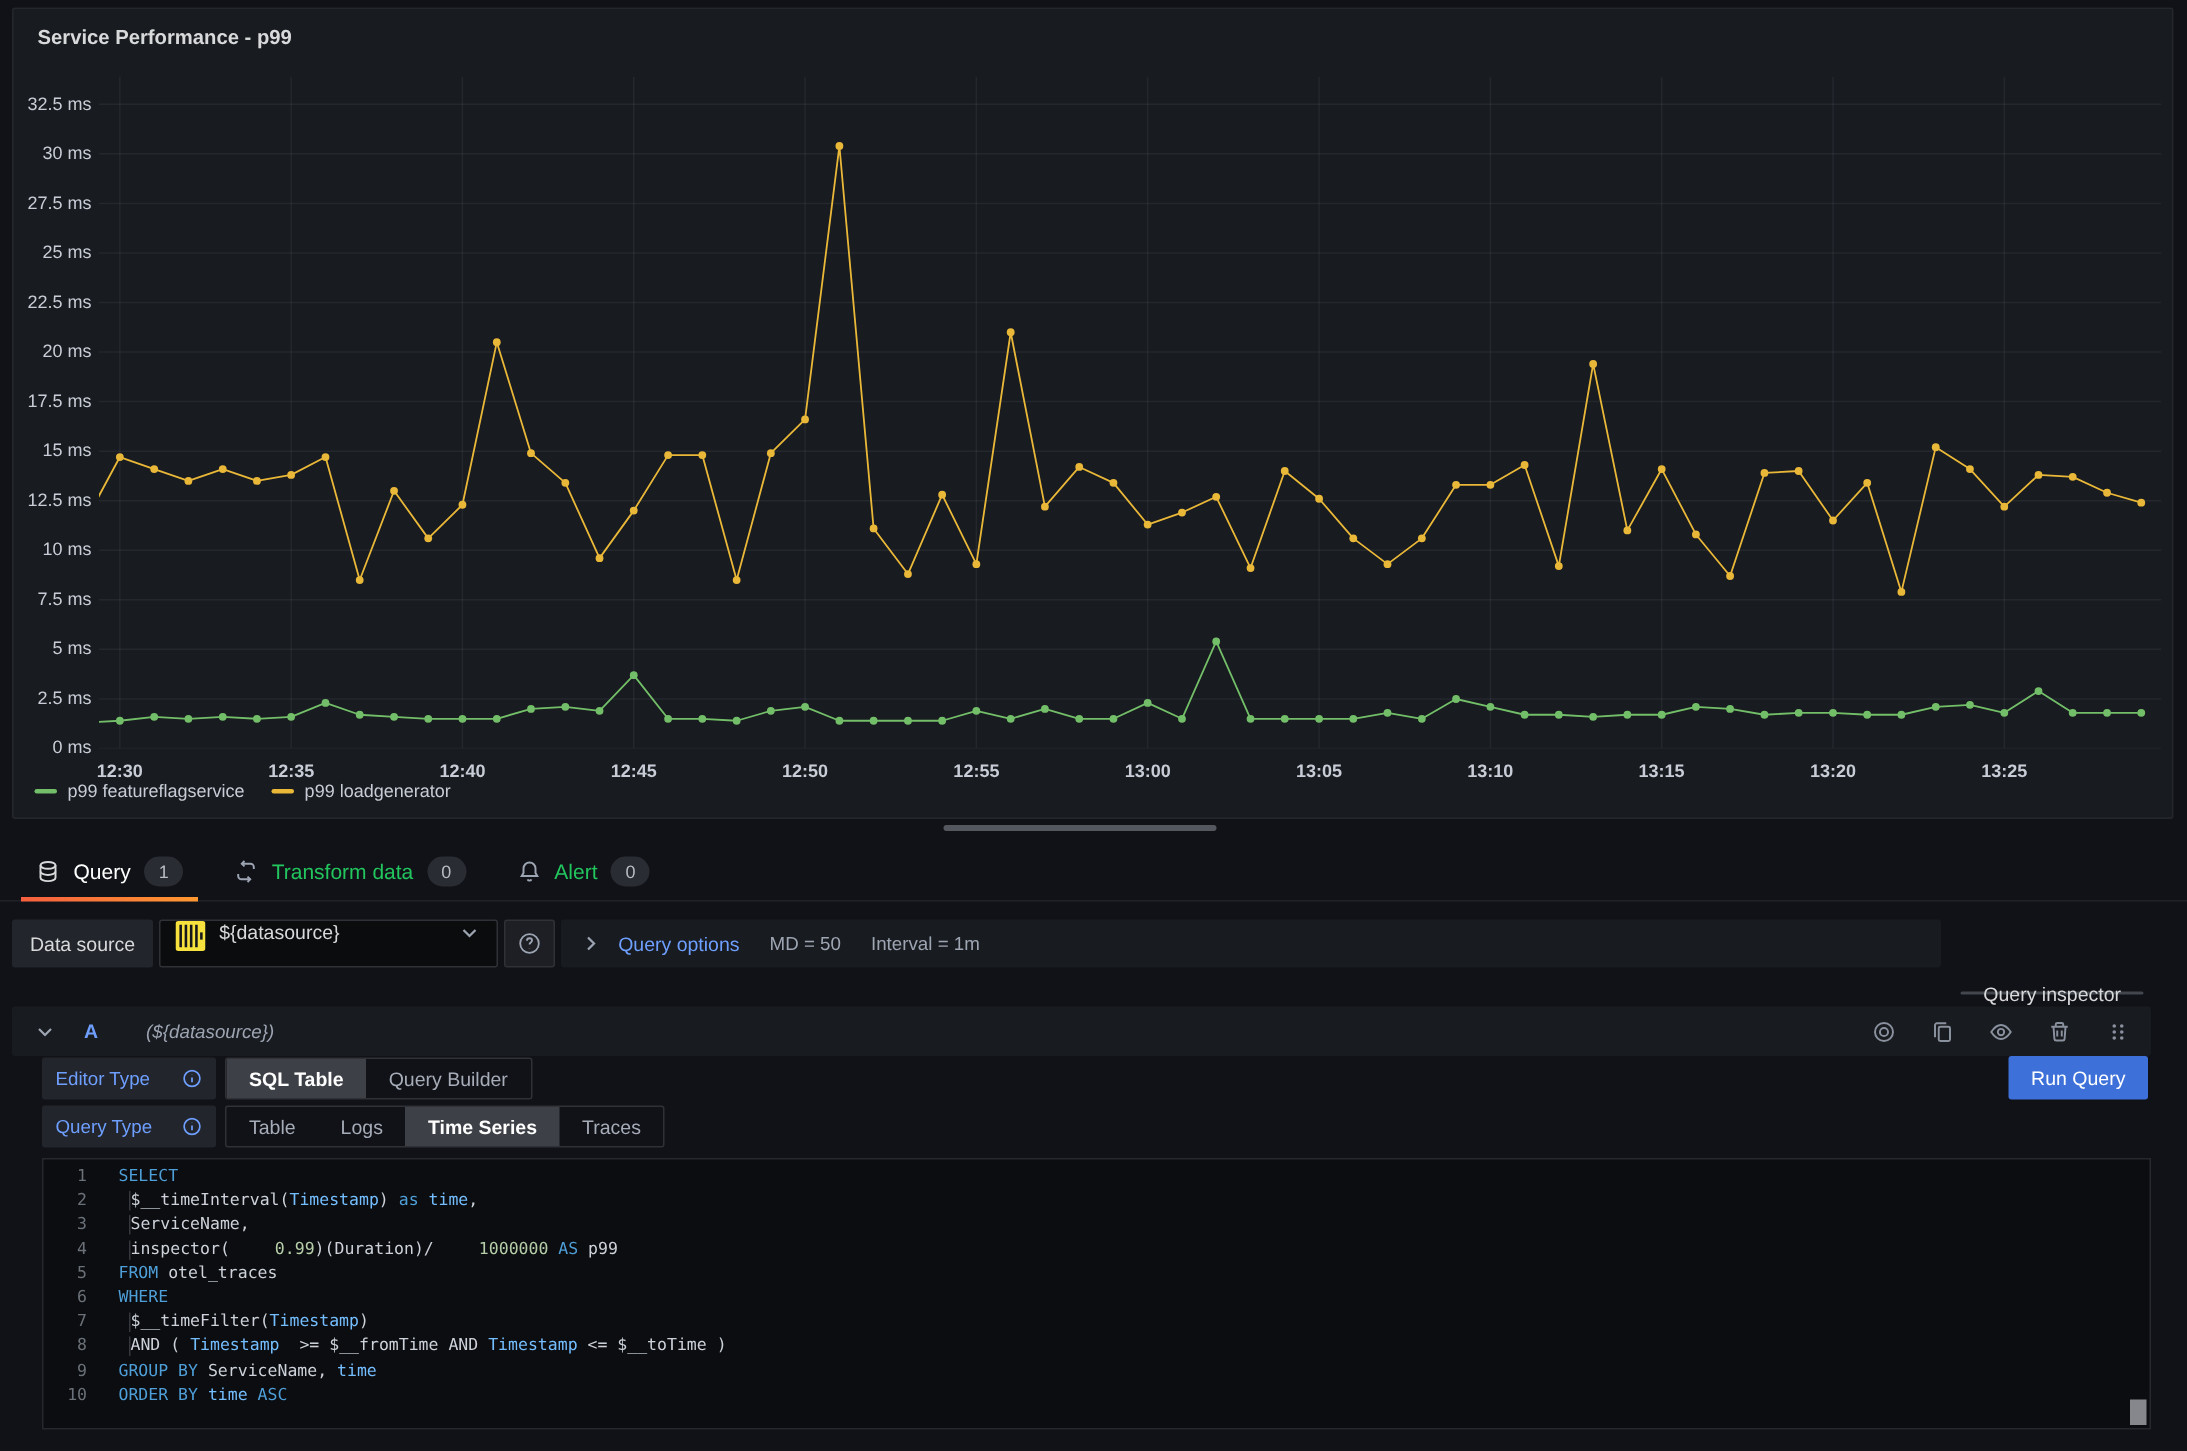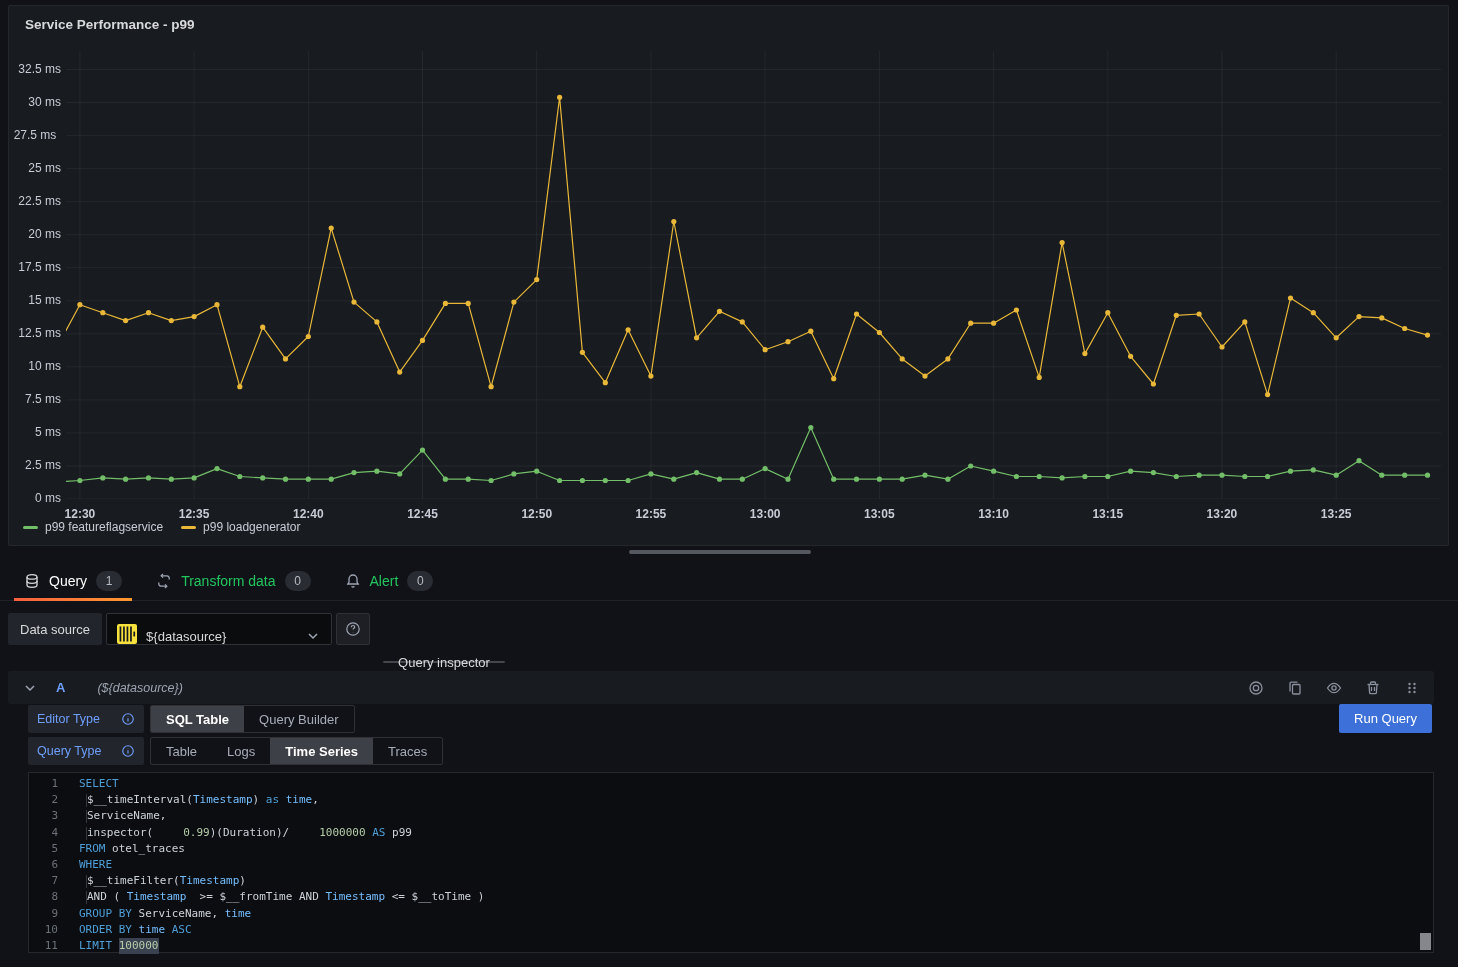--- a/index.html
+++ b/index.html
@@ -33,21 +33,21 @@
   .tab-badge { min-width:26px; height:20px; padding:0 9px; border-radius:11px; background:#2A2C33;
     color:#B8BCC4; font-size:12px; display:flex; align-items:center; justify-content:center; }
   .tab-underline { position:absolute; left:0; right:0; bottom:-1px; height:3px;
     background:linear-gradient(90deg,#F55F3E,#FF9830); }
 
   
   .toolbar { position:absolute; left:8px; top:613px; width:1421px; height:32px; display:flex; gap:4px; }
   .chip-ds { background:#22252B; border-radius:2px; padding:16px 12px; display:flex; align-items:center;
     font-size:13px; font-weight:500; color:#D8D9DA; }
   .select { width:226px; background:#0B0C0E; border:1px solid #2F3136; border-radius:2px;
-    display:flex; align-items:flex-end; gap:9px; padding:0 10px; cursor:pointer; }
+    display:flex; align-items:flex-start; gap:9px; padding:0 10px; cursor:pointer; }
   .select-text { flex:1; font-size:13px; color:#D8D9DA; }
   .icon16 { width:16px; height:16px; display:flex; color:#9DA5B3; }
   .help-btn { width:34px; background:#1D1F24; border:1px solid #2F3136; border-radius:2px;
     display:flex; align-items:center; justify-content:center; cursor:pointer; color:#C7CCD6; }
   .opts { flex:1; background:#181B1F; border-radius:2px; display:flex; align-items:center;
     gap:10px; padding:0 12px; }
   .opts-link { font-size:13px; font-weight:500; color:#6E9FFF; cursor:pointer; }
   .opts-meta { font-size:12.5px; color:#9DA5B3; margin-left:10px; }
   .inspector-btn { margin-left:9px; background:#4d7c0f; border:1px solid #43464D; border-radius:2px;
     padding:0 14px; display:flex; align-items:center; font-size:13px; color:#D8D9DA; cursor:pointer;margin-top:48px; }
@@ -264,21 +264,21 @@
     <div class="ylab" style="top: 451.962px;">2.5 ms</div>
     <div class="ylab" style="top: 418.923px;">5 ms</div>
     <div class="ylab" style="top: 385.885px;">7.5 ms</div>
     <div class="ylab" style="top: 352.847px;">10 ms</div>
     <div class="ylab" style="top: 319.808px;">12.5 ms</div>
     <div class="ylab" style="top: 286.77px;">15 ms</div>
     <div class="ylab" style="top: 253.732px;">17.5 ms</div>
     <div class="ylab" style="top: 220.693px;">20 ms</div>
     <div class="ylab" style="top: 187.655px;">22.5 ms</div>
     <div class="ylab" style="top: 154.617px;">25 ms</div>
-    <div class="ylab" style="top: 121.578px; text-align: center;">27.5 ms</div>
+    <div class="ylab" style="top: 121.578px;">27.5 ms</div>
     <div class="ylab" style="top: 88.5398px;">30 ms</div>
     <div class="ylab" style="top: 55.5015px;">32.5 ms</div>
     <div class="xlab" style="left: 40.9327px;">12:30</div>
     <div class="xlab" style="left: 155.135px;">12:35</div>
     <div class="xlab" style="left: 269.338px;">12:40</div>
     <div class="xlab" style="left: 383.541px;">12:45</div>
     <div class="xlab" style="left: 497.743px;">12:50</div>
     <div class="xlab" style="left: 611.946px;">12:55</div>
     <div class="xlab" style="left: 726.149px;">13:00</div>
     <div class="xlab" style="left: 840.351px;">13:05</div>
@@ -346,20 +346,30 @@
   </div>
   <div class="help-btn">
     <span class="icon16">
         <svg viewBox="0 0 16 16" fill="none" stroke="currentColor" stroke-width="1.2">
           <circle cx="8" cy="8" r="6.2"></circle>
           <path d="M6.3 6.2c0-1 .8-1.7 1.7-1.7s1.7.6 1.7 1.5c0 1.2-1.7 1.4-1.7 2.6"></path>
           <path d="M8 11.2v.2"></path>
         </svg>
       </span>
   </div>
+  <div class="opts">
+    <span class="icon16">
+        <svg viewBox="0 0 16 16" fill="none" stroke="currentColor" stroke-width="1.5">
+          <path d="M6 4l4 4-4 4"></path>
+        </svg>
+      </span>
+    <span class="opts-link">Query options</span>
+    <span class="opts-meta">MD = 50</span>
+    <span class="opts-meta">Interval = 1m</span>
+  </div>
   <div class="inspector-btn">Query inspector</div>
 </div>
 
 <div class="qrow">
   <span class="icon16">
       <svg viewBox="0 0 16 16" fill="none" stroke="currentColor" stroke-width="1.5">
         <path d="M4 6l4 4 4-4"></path>
       </svg>
     </span>
   <span class="refid">A</span>
@@ -443,14 +453,13 @@
 <div class="code-line"><span class="gutter">1</span><span class="gutter-pad"></span><span class="tk tk-kw">SELECT</span></div>
     <div class="code-line"><span class="gutter">2</span><span class="gutter-pad"></span><span class="ig"></span><span class="tk tk-def">$__timeInterval(</span><span class="tk tk-id">Timestamp</span><span class="tk tk-def">) </span><span class="tk tk-kw">as</span><span class="tk tk-id"> time</span><span class="tk tk-def">,</span></div>
     <div class="code-line"><span class="gutter">3</span><span class="gutter-pad"></span><span class="ig"></span><span class="tk tk-def">ServiceName,</span></div>
     <div class="code-line"><span class="gutter">4</span><span class="gutter-pad"></span><span class="ig"></span><span class="tk tk-def">inspector(</span><span class="tk tk-num">0.99</span><span class="tk tk-def">)(Duration)/</span><span class="tk tk-num">1000000</span><span class="tk tk-def"> </span><span class="tk tk-kw">AS</span><span class="tk tk-def"> p99</span></div>
     <div class="code-line"><span class="gutter">5</span><span class="gutter-pad"></span><span class="tk tk-kw">FROM</span><span class="tk tk-def"> otel_traces</span></div>
     <div class="code-line"><span class="gutter">6</span><span class="gutter-pad"></span><span class="tk tk-kw">WHERE</span></div>
     <div class="code-line"><span class="gutter">7</span><span class="gutter-pad"></span><span class="ig"></span><span class="tk tk-def">$__timeFilter(</span><span class="tk tk-id">Timestamp</span><span class="tk tk-def">)</span></div>
     <div class="code-line"><span class="gutter">8</span><span class="gutter-pad"></span><span class="ig"></span><span class="tk tk-def">AND ( </span><span class="tk tk-id">Timestamp</span><span class="tk tk-def">  &gt;= $__fromTime AND </span><span class="tk tk-id">Timestamp</span><span class="tk tk-def"> &lt;= $__toTime )</span></div>
     <div class="code-line"><span class="gutter">9</span><span class="gutter-pad"></span><span class="tk tk-kw">GROUP BY</span><span class="tk tk-def"> ServiceName, </span><span class="tk tk-id">time</span></div>
     <div class="code-line"><span class="gutter">10</span><span class="gutter-pad"></span><span class="tk tk-kw">ORDER BY</span><span class="tk tk-def"> </span><span class="tk tk-id">time</span><span class="tk tk-def"> </span><span class="tk tk-kw">ASC</span></div>
-    <div class="code-line"><span class="gutter">11</span><span class="gutter-pad"></span><span class="tk tk-kw">LIMIT</span><span class="tk tk-def"> </span><span class="tk tk-numhl">100000</span></div>
   </div>
 
 </body></html>

